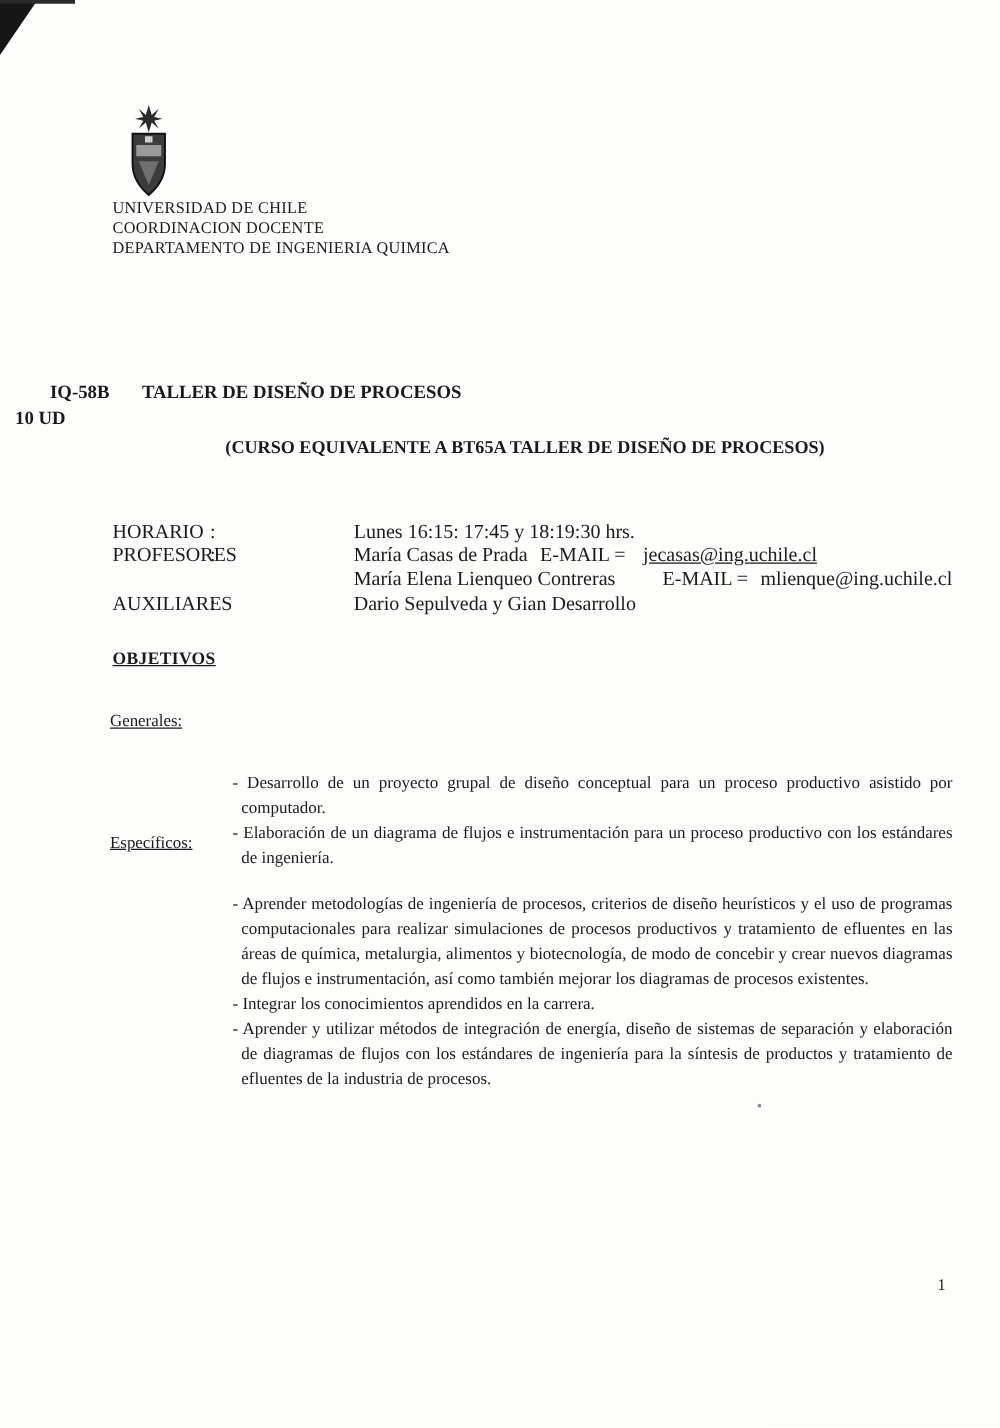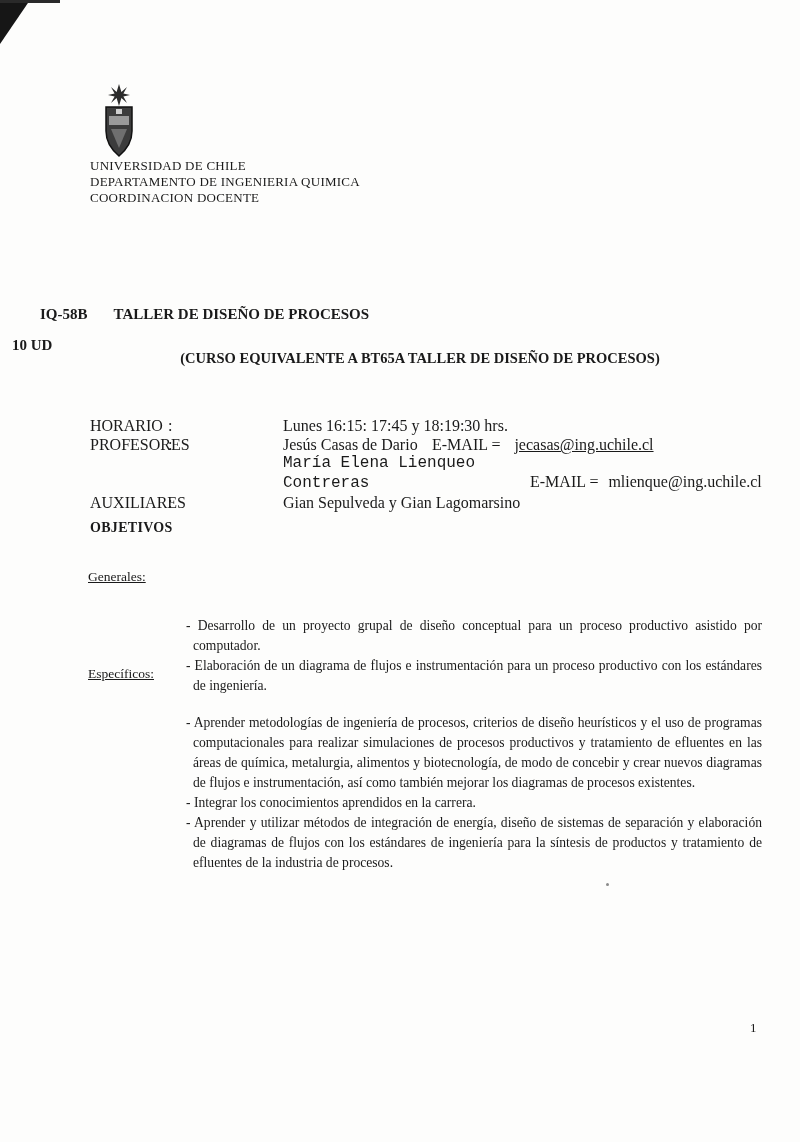--- a/index.html
+++ b/index.html
@@ -39,40 +39,41 @@
     white-space: nowrap;
   }
 
   
   .title-block {
     position: absolute; left: 40px; top: 304px; width: 760px;
     font-weight: bold; font-size: 15px;
     line-height: 20px;
   }
   .title-block .code { margin-right: 26px; }
-  .title-block .units { position: relative; left: -28px; display: inline-block; margin-top: 11px; }
+  .title-block .units { position: relative; left: -28px; display: inline-block; margin-top: 1px; }
   .equivalence {
     position: absolute; left: 40px; top: 350px; width: 760px;
     text-align: center; font-weight: bold; font-size: 14.5px;
   }
 
   
   .info-block { position: absolute; left: 90px; top: 416px; font-size: 16px; width: 672px; }
   .info-row { display: grid; grid-template-columns: 78px 115px 1fr; line-height: 19.2px; }
   .info-row .colon { text-align: left; }
   .name-1 { display: inline-block; width: 149px; }
-  .name-2 { display: inline-block; width: 247px; font-family: Liberation Mono, monospace; }
+  .name-2 { display: inline-block; width: 247px; }
   .email-label { display: inline-block; }
   .email-1 { margin-left: 14px; text-decoration: underline; }
   .email-2 { margin-left: 10px; }
 
   
   .objetivos-heading {
     position: absolute; left: 90px; top: 520px;
     font-size: 14px; font-weight: bold;
+    text-decoration: underline;
     letter-spacing: 0.3px;
   }
   .section-label {
     position: absolute; left: 88px;
     font-size: 13.5px; text-decoration: underline;
   }
   .generales-label { top: 569px; }
   .especificos-label { top: 666px; }
   .items-block {
     position: absolute; left: 186px; width: 576px;
@@ -104,22 +105,22 @@
       <polygon points="23,0 25.4,8 31,3 27.4,9.5 34,11 27.4,12.6 31,19 25.4,14 23,22 20.6,14 15,19 18.6,12.6 12,11 18.6,9.5 15,3 20.6,8" fill="#2b2b2b"></polygon>
       <path d="M10,23 H36 V47 Q36,61 23,72 Q10,61 10,47 Z" fill="#3c3c3c" stroke="#111" stroke-width="1.5"></path>
       <rect x="13" y="32" width="20" height="9" fill="#9a9a9a"></rect>
       <path d="M15,45 L31,45 L23,64 Z" fill="#6f6f6f"></path>
       <rect x="20" y="25" width="6" height="5" fill="#cfcfcf"></rect>
     </svg>
   </div>
 
   <div class="letterhead">
     <div>UNIVERSIDAD DE CHILE</div>
+    <div>COORDINACION DOCENTE</div>
     <div>DEPARTAMENTO DE INGENIERIA QUIMICA</div>
-    <div>COORDINACION DOCENTE</div>
   </div>
 
   <div class="title-block">
     <div>
       <span class="code">IQ-58B</span><span>TALLER DE DISEÑO DE PROCESOS</span>
     </div>
     <div>
       <span class="units">10 UD</span>
     </div>
   </div>
@@ -128,34 +129,34 @@
   <div class="info-block">
     <div class="info-row">
       <span>HORARIO</span>
       <span class="colon">:</span>
       <span>Lunes 16:15: 17:45 y 18:19:30 hrs.</span>
     </div>
     <div class="info-row">
       <span>PROFESORES</span>
       <span class="colon">:</span>
       <span>
-        <span class="name-1">Jesús Casas de Dario</span><span class="email-label">E-MAIL =</span><span class="email-1">jecasas@ing.uchile.cl</span>
+        <span class="name-1">María Casas de Prada</span><span class="email-label">E-MAIL =</span><span class="email-1">jecasas@ing.uchile.cl</span>
       </span>
     </div>
     <div class="info-row">
       <span></span>
       <span></span>
       <span>
         <span class="name-2">María Elena Lienqueo Contreras</span><span class="email-label">E-MAIL =</span><span class="email-2">mlienque@ing.uchile.cl</span>
       </span>
     </div>
     <div class="info-row">
       <span>AUXILIARES</span>
       <span class="colon">:</span>
-      <span>Gian Sepulveda y Gian Lagomarsino</span>
+      <span>Dario Sepulveda y Gian Desarrollo</span>
     </div>
   </div>
 
   <div class="objetivos-heading">OBJETIVOS</div>
 
   <div class="section-label generales-label">Generales:</div>
   <div class="items-block generales-items">
     <p>- Desarrollo de un proyecto grupal de diseño conceptual para un proceso productivo asistido por computador.</p>
     <p>- Elaboración de un diagrama de flujos e instrumentación para un proceso productivo con los estándares de ingeniería.</p>
   </div>

